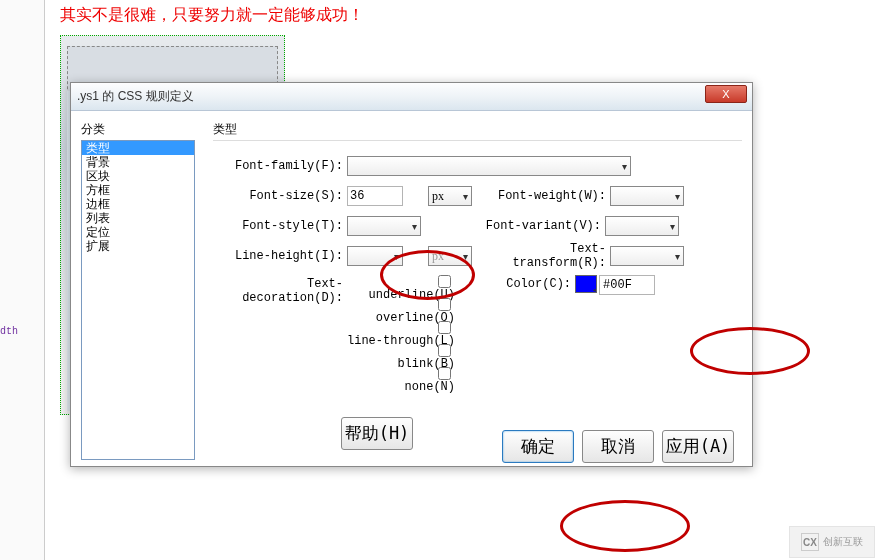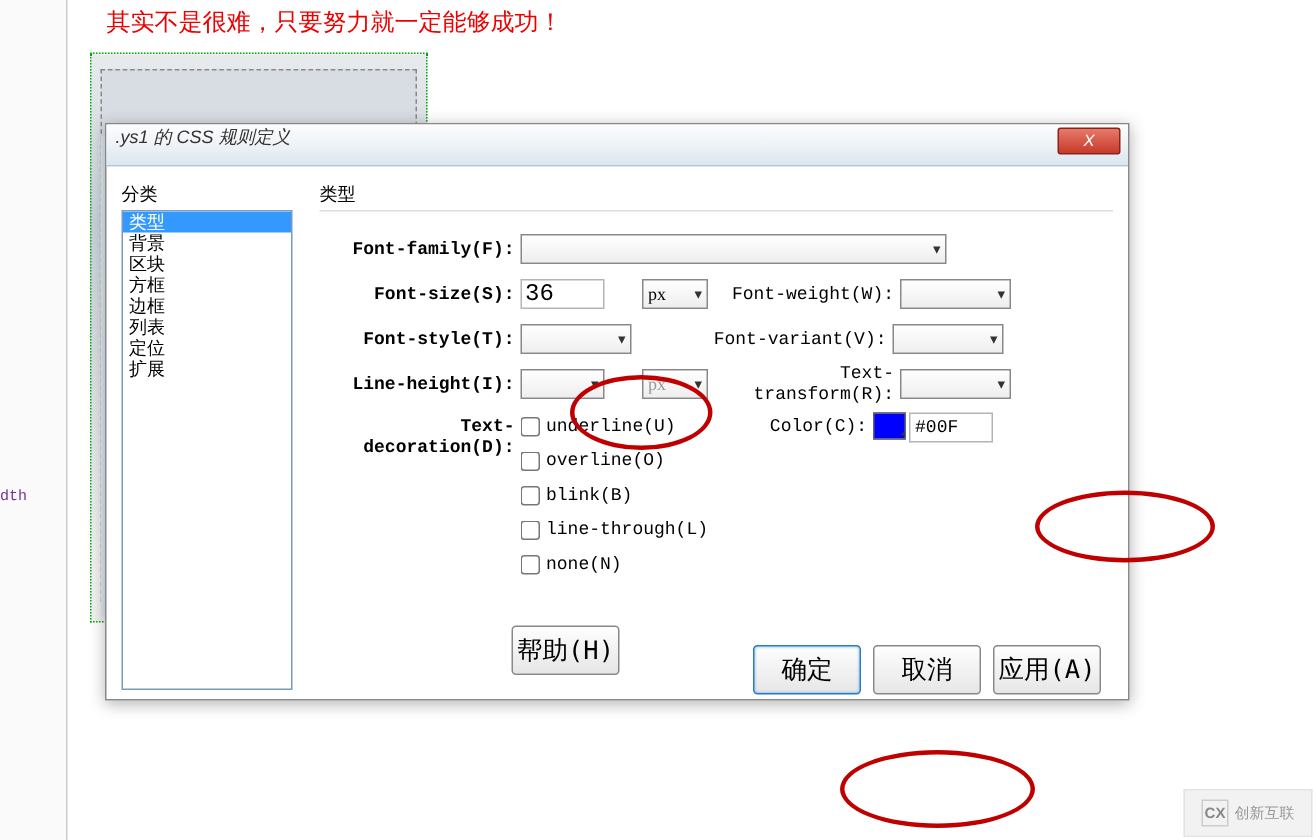--- a/index.html
+++ b/index.html
@@ -23,21 +23,21 @@
     .side-label {
       position: absolute;
       left: 0px;
       top: 326px;
       color: #7030a0;
       font-size: 10px;
       font-family: "Courier New", monospace;
     }
     .banner-text {
       position: absolute;
-      left: 71px;
+      left: 60px;
       top: 5px;
       color: #e00;
       font-size: 16px;
       font-family: "SimSun", sans-serif;
     }
     .dotted-box {
       position: absolute;
       left: 60px;
       top: 35px;
       width: 225px;
@@ -67,24 +67,23 @@
       height: 385px;
       background: #fff;
       border: 1px solid #888;
       box-shadow: 0 2px 10px rgba(0,0,0,.3);
     }
     .titlebar {
       height: 28px;
       background: linear-gradient(#fdfdfe,#eef3f7 50%,#dbe6ef);
       border-bottom: 1px solid #b8c6d6;
       display: flex;
-      align-items: flex-start;
+      align-items: center;
       padding: 0 6px;
       position: relative;
-      font-style: italic;
     }
     .titlebar-text {
       font-size: 12px;
       color: #333;
     }
     .close-btn {
       position: absolute;
       right: 5px;
       top: 2px;
       width: 42px;
@@ -149,35 +148,34 @@
     .row {
       display: flex;
       align-items: center;
       margin-bottom: 8px;
       height: 22px;
     }
     .lbl-left {
       width: 128px;
       text-align: right;
       padding-right: 4px;
-      font-weight: bold;
     }
     .lbl-right {
       width: 120px;
       text-align: right;
       padding-right: 4px;
-      margin-left: 8px;
+      margin-left: 18px;
     }
     .val-input {
       width: 56px;
       height: 20px;
       border: 1px solid #b4b4b4;
       padding: 1px 2px;
       font-family: inherit;
-      font-size:16px;
+      font-size:12px;
     }
     .combo {
       height: 20px;
       border: 1px solid #888;
       background: linear-gradient(#fff,#eee);
       display: inline-flex;
       align-items: center;
       font-family: "SimSun";
       font-size: 12px;
       position: relative;
@@ -188,23 +186,24 @@
       position: absolute;
       right: 3px;
       font-size: 10px;
       color: #333;
     }
     .combo.small { width: 44px; margin-left: 11px; }
     .combo.blank { width: 74px; }
     .combo.wide { width: 284px; }
     .checkbox-row {
       display: flex;
-      align-items: center;
+      align-items: flex-end;
       margin-bottom: 5px;
       height: 18px;
+      flex-direction: column;
     }
     .chk {
       width: 13px;
       height: 13px;
       margin-right: 4px;
     }
     .colorswatch {
       width: 22px;
       height: 18px;
       background: #0000ff;
@@ -358,25 +357,25 @@
             <label class="checkbox-row">
                 <input type="checkbox" class="chk" style="">
                 <span>underline(U)</span>
               </label>
             <label class="checkbox-row">
                 <input type="checkbox" class="chk" style="">
                 <span>overline(O)</span>
               </label>
             <label class="checkbox-row">
                 <input type="checkbox" class="chk" style="">
-                <span>blink(B)</span>
+                <span>line-through(L)</span>
               </label>
             <label class="checkbox-row">
                 <input type="checkbox" class="chk" style="">
-                <span>line-through(L)</span>
+                <span>blink(B)</span>
               </label>
             <label class="checkbox-row">
                 <input type="checkbox" class="chk" style="">
                 <span>none(N)</span>
               </label>
           </div>
           <span class="lbl-right" style="width:102px;padding-top:2px">Color(C):</span>
           <span class="colorswatch"></span>
           <input class="color-input" value="#00F" style="">
         </div>

